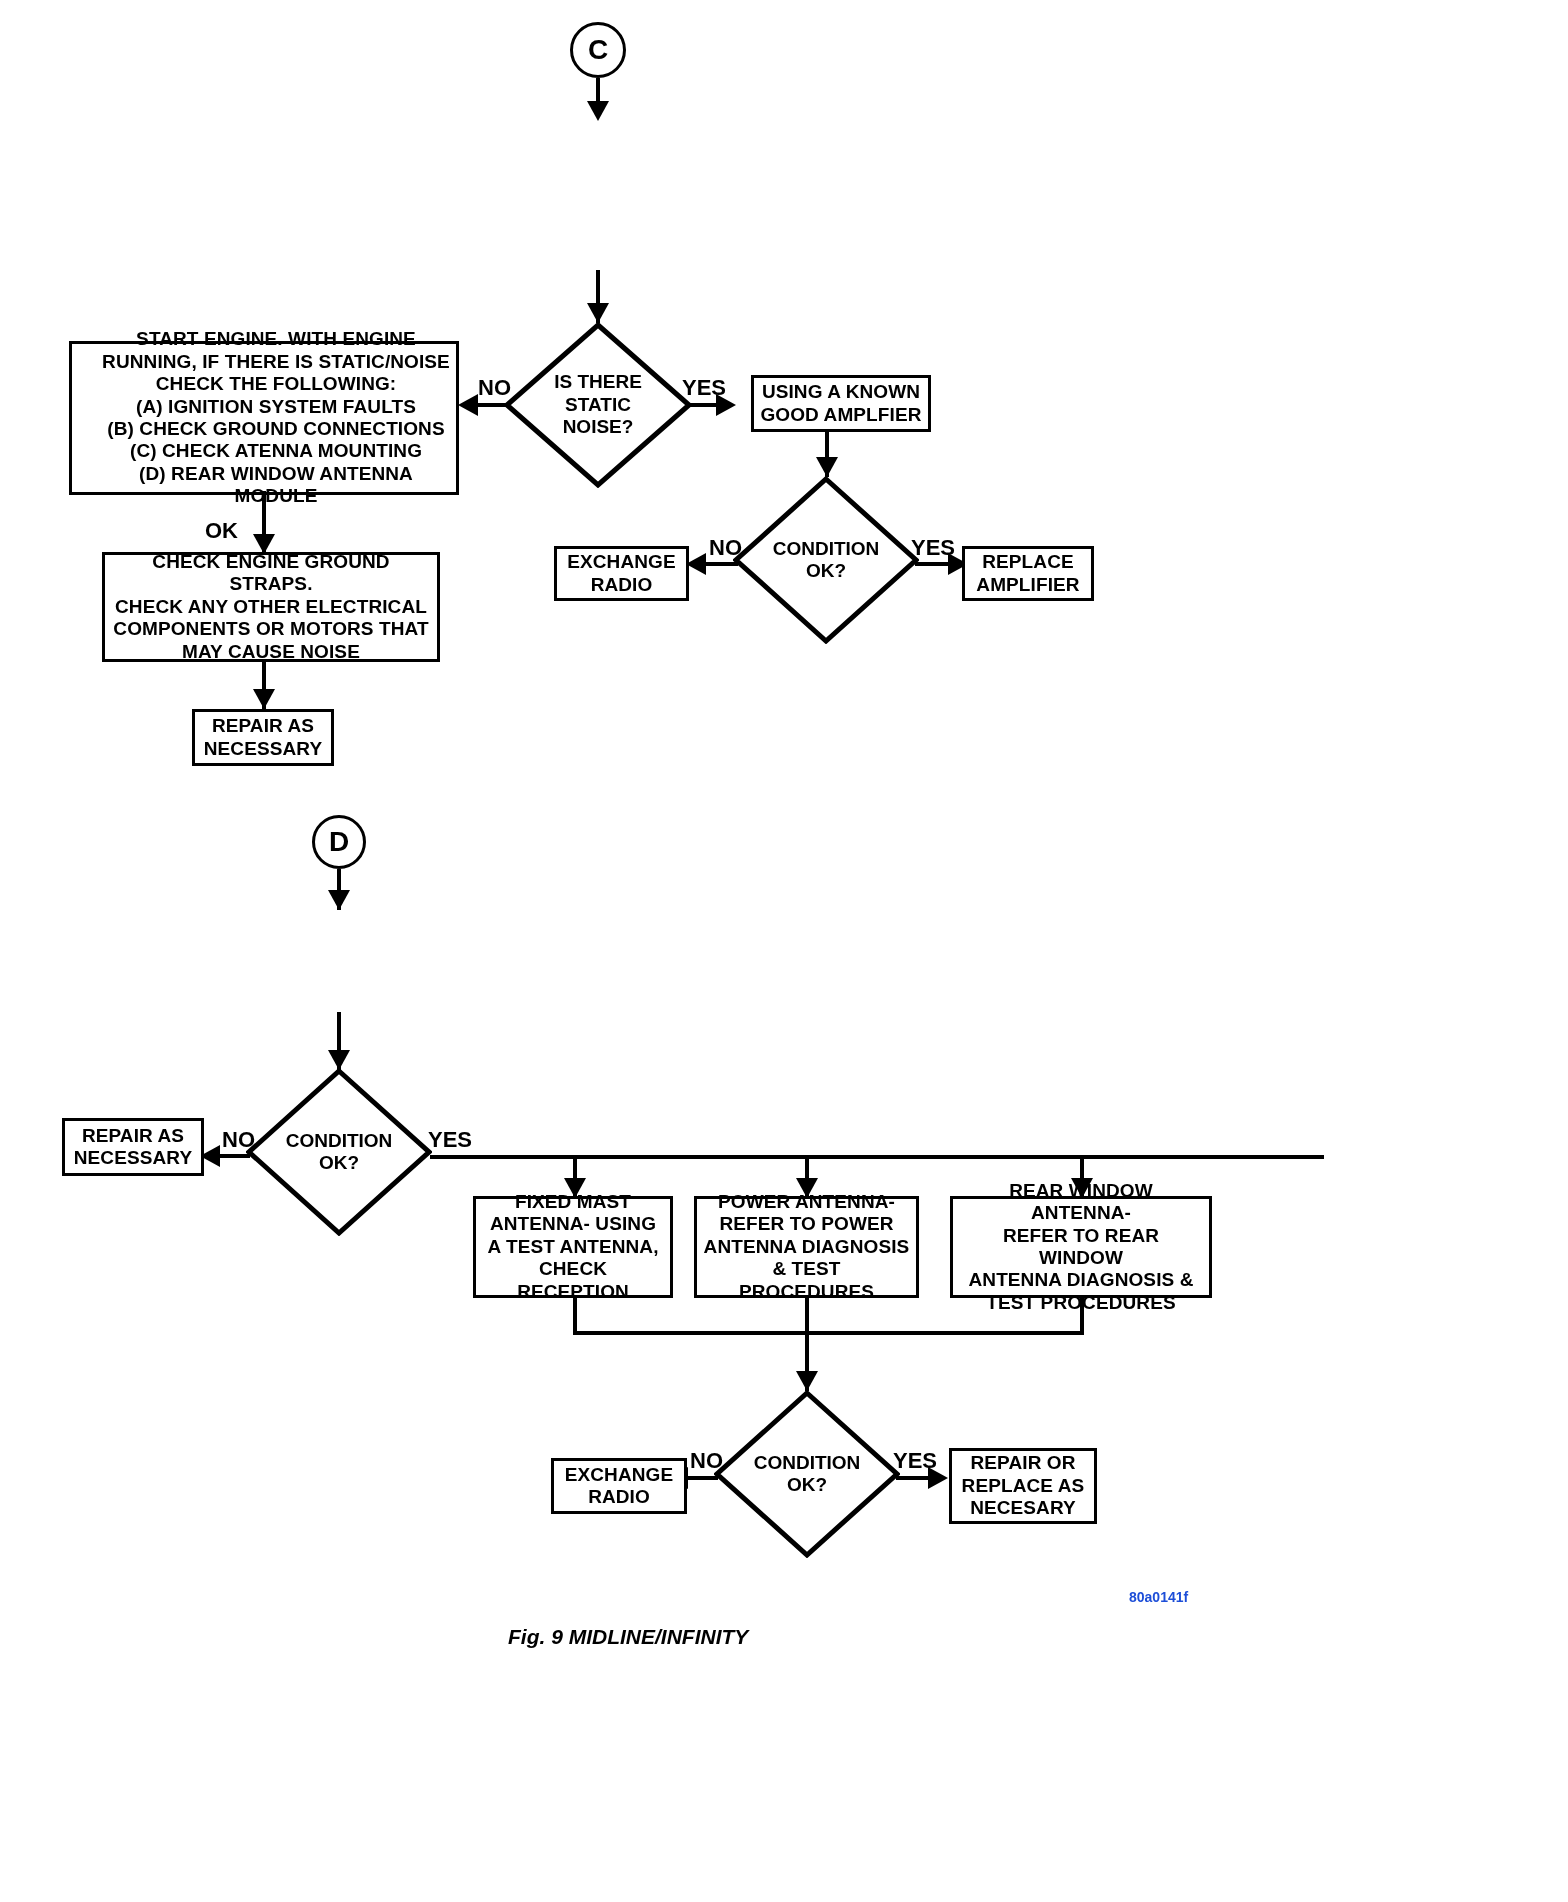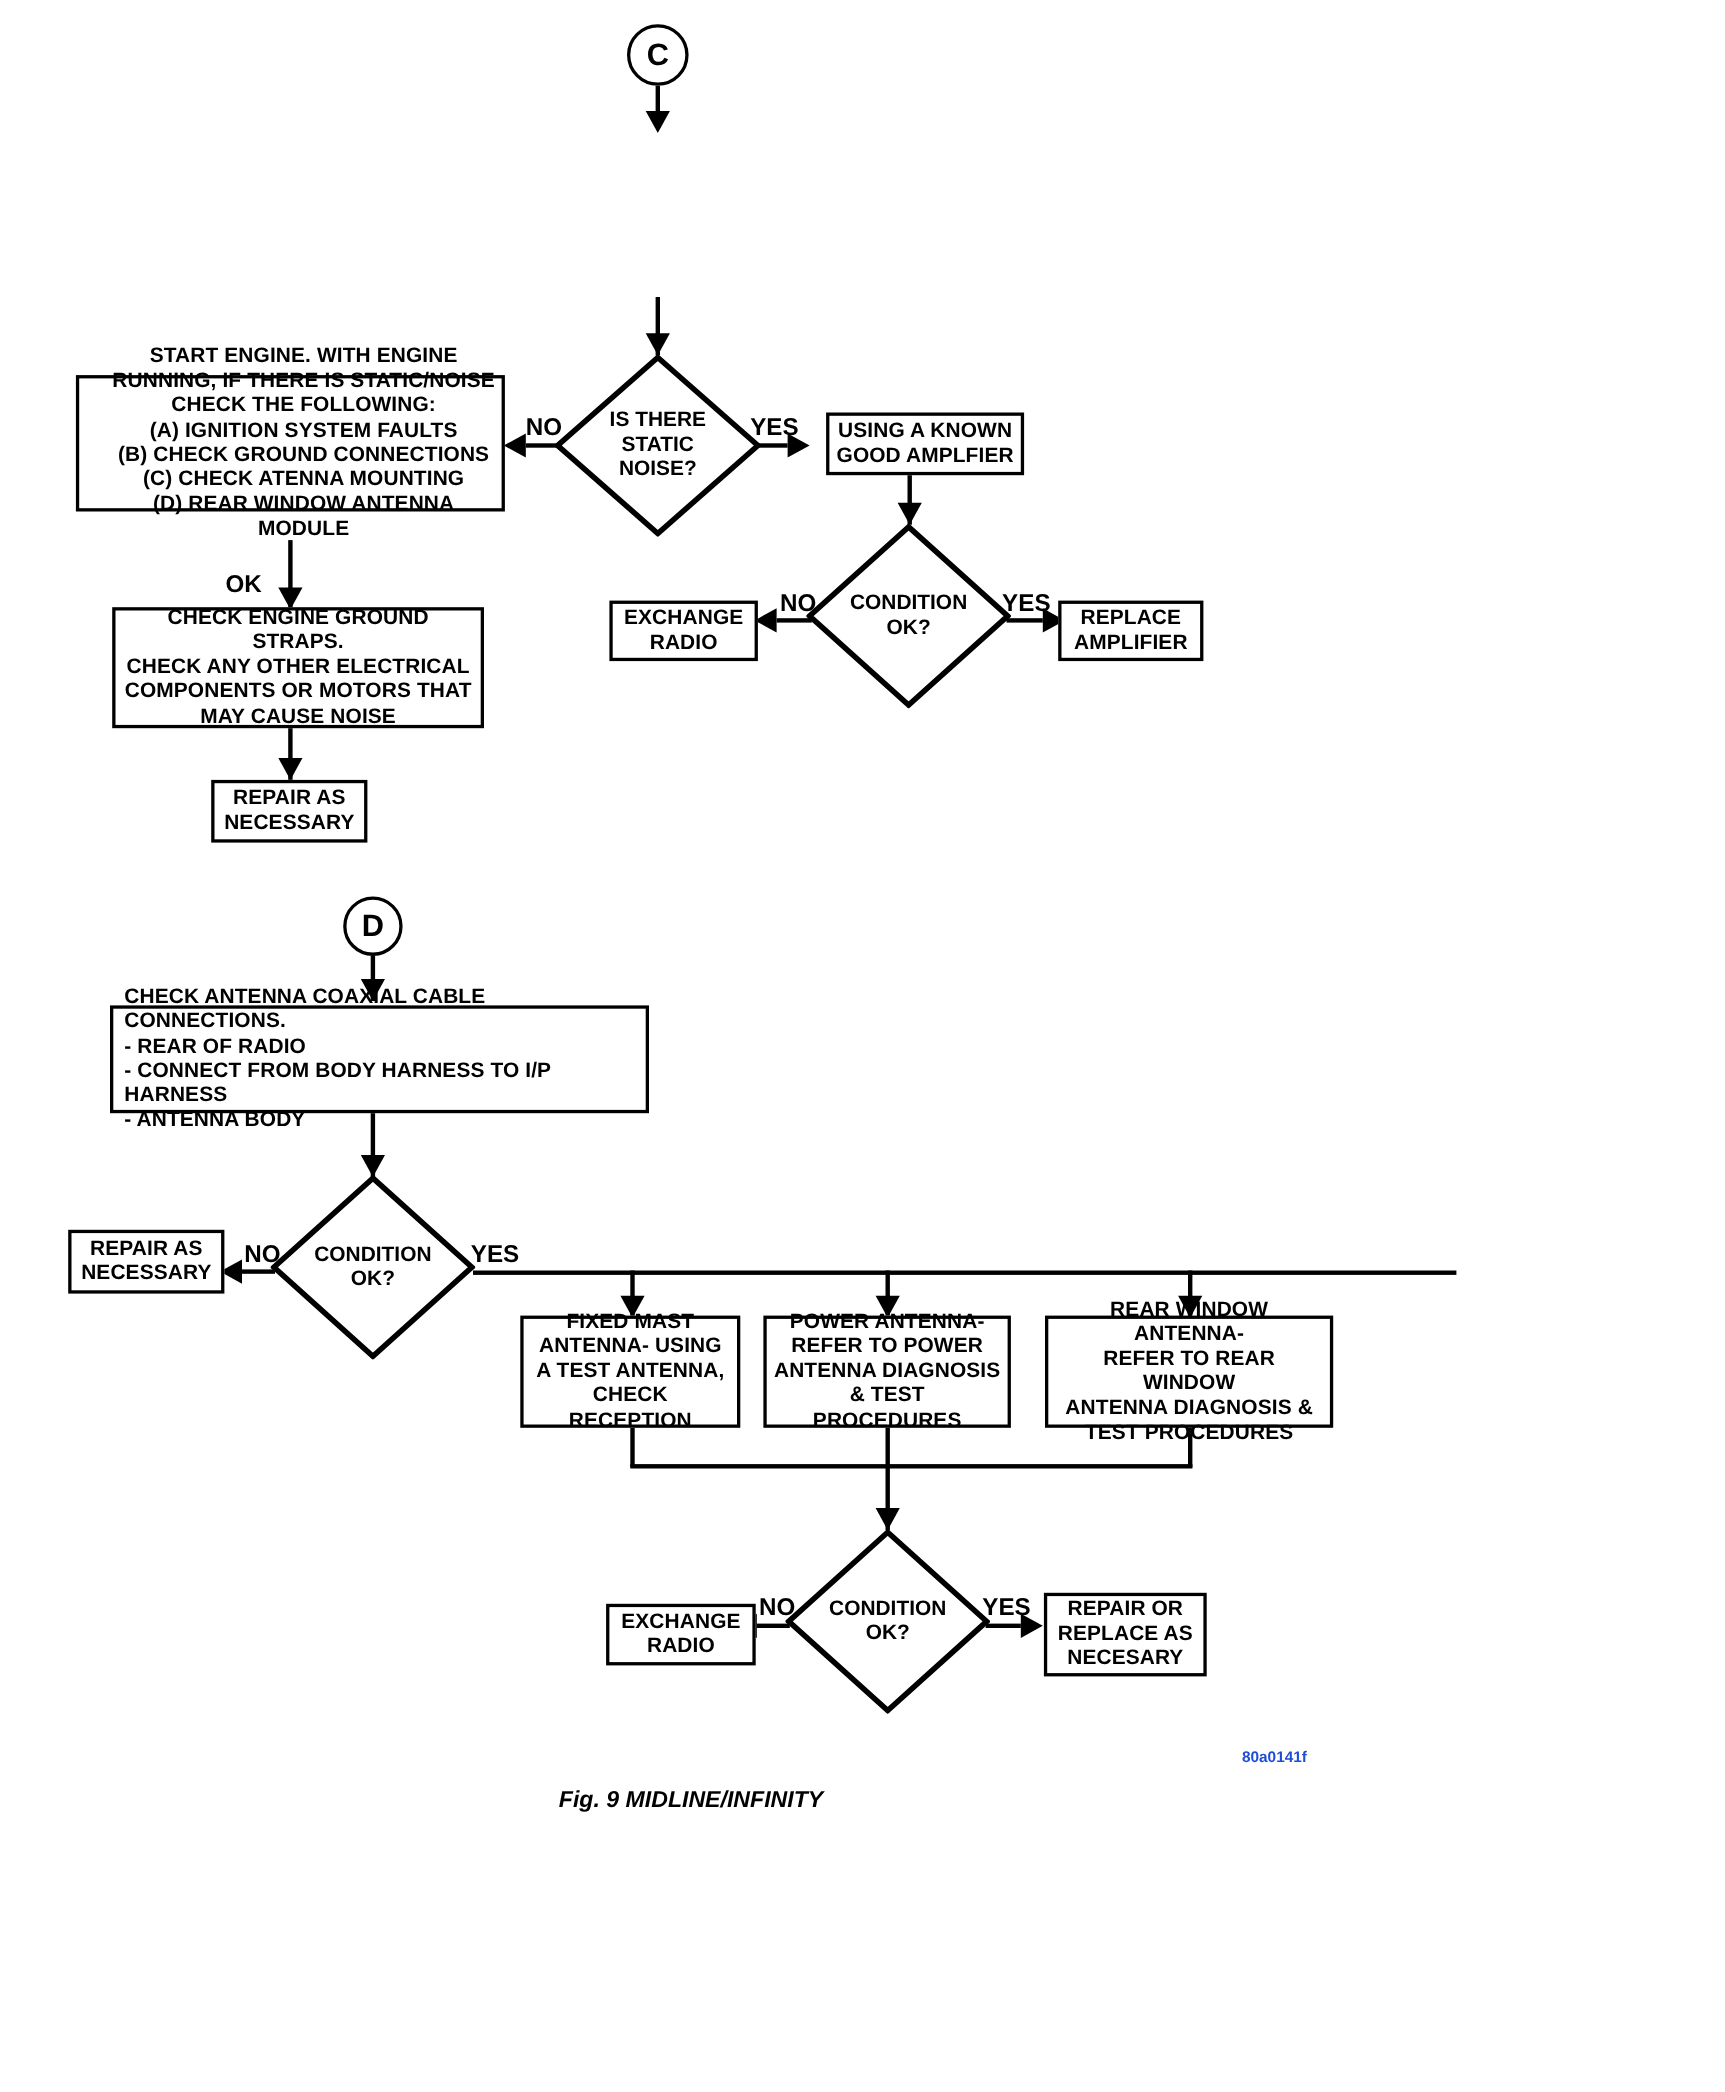--- a/index.html
+++ b/index.html
@@ -106,21 +106,21 @@
   </div>
   <div class="ln lnh" style="left:478px;top:403px;width:30px;"></div>
   <div class="ar left" style="left:458px;top:394px;"></div>
 
   <div class="elabel" style="left:682px;top:375px;">
     <span>YES</span>
   </div>
   <div class="ln lnh" style="left:688px;top:403px;width:28px;"></div>
   <div class="ar right" style="left:716px;top:394px;"></div>
 
-  <div class="box left" style="left:69px;top:341px;width:390px;height:124px;padding-left:30px;">
+  <div class="box left" style="left:69px;top:341px;width:390px;height:154px;padding-left:30px;">
     <span class="t" style="text-align:center;">START ENGINE.  WITH ENGINE
 RUNNING, IF THERE IS STATIC/NOISE
 CHECK THE FOLLOWING:
 (A) IGNITION SYSTEM FAULTS
 (B) CHECK GROUND CONNECTIONS
 (C) CHECK ATENNA MOUNTING
 (D) REAR WINDOW ANTENNA MODULE</span>
   </div>
 
   <div class="box" style="left:737px;top:375px;width:180px;height:57px;margin-left:14px;">
@@ -181,26 +181,20 @@
     <span class="t">REPAIR AS
 NECESSARY</span>
   </div>
 
   <div class="conn" style="left:312px;top:815px;width:54px;height:54px;">
     <span>D</span>
   </div>
   <div class="ln lnv" style="left:337px;top:869px;height:41px;"></div>
   <div class="ar down" style="left:328px;top:890px;"></div>
 
-  <div class="box left" style="left:100px;top:914px;width:490px;height:98px;padding-left:10px;">
-    <span class="t" style="text-align:left;">CHECK ANTENNA COAXIAL CABLE CONNECTIONS.
-- REAR OF RADIO
-- CONNECT FROM BODY HARNESS TO I/P HARNESS
-- ANTENNA BODY</span>
-  </div>
 
   <div class="ln lnv" style="left:337px;top:1012px;height:58px;"></div>
   <div class="ar down" style="left:328px;top:1050px;"></div>
 
   <div class="diamond" style="left:246px;top:1068px;width:186px;height:168px;">
     <svg width="186" height="168" viewBox="0 0 186 168">
       <polygon points="93,3 183,84 93,165 3,84" fill="#fff" stroke="#000" stroke-width="5"></polygon>
     </svg>
     <div class="dtext">CONDITION
 OK?</div>

